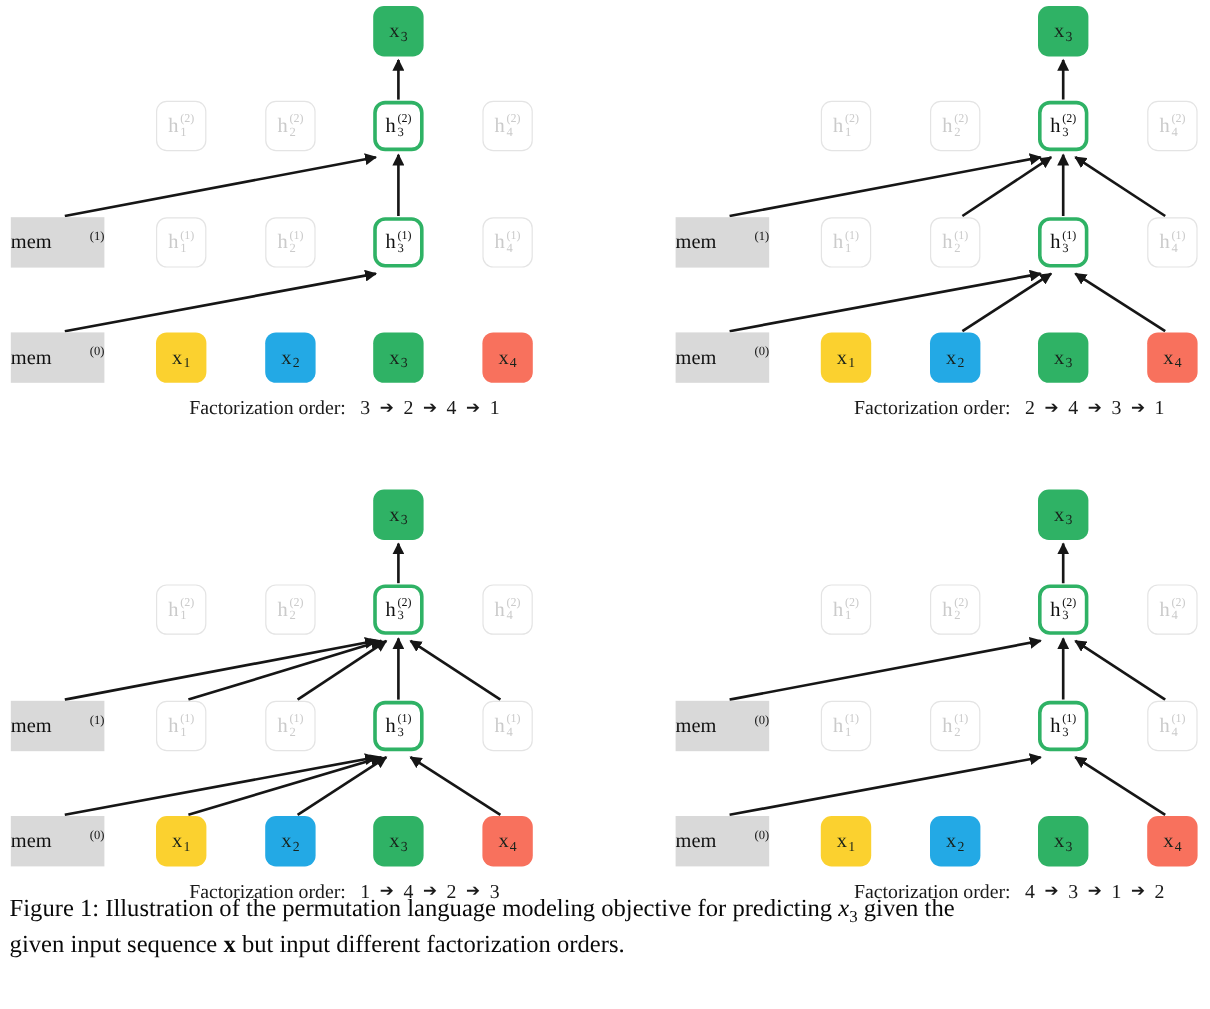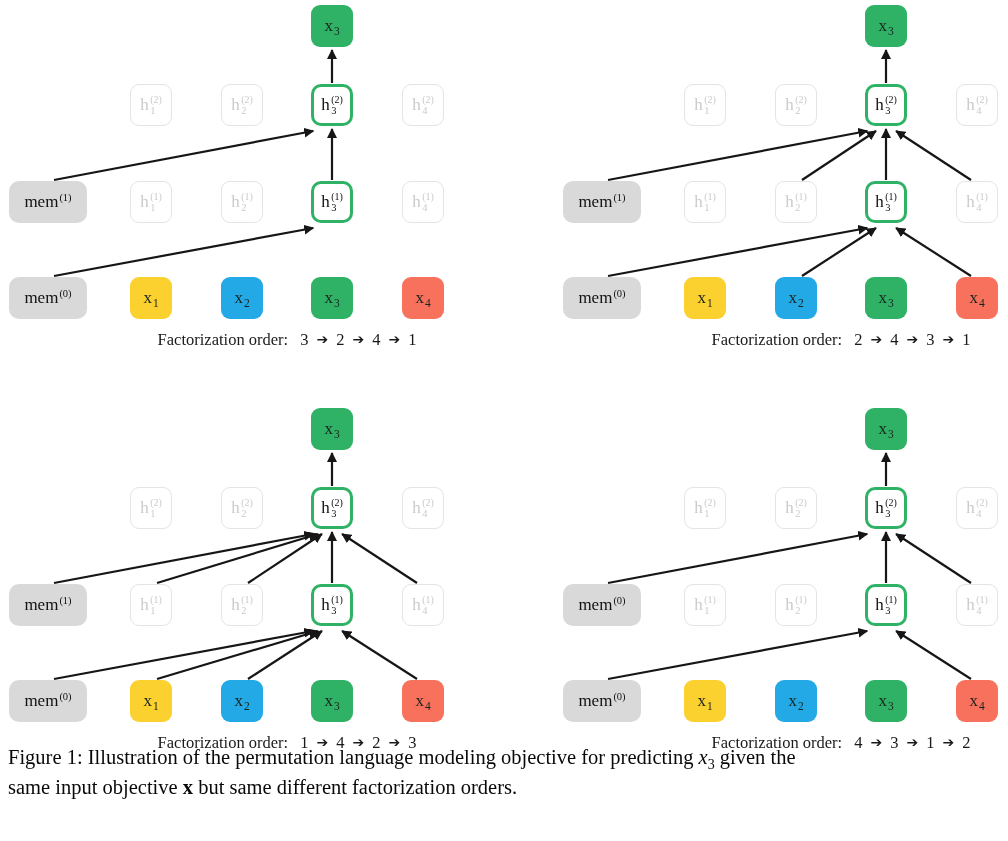--- a/index.html
+++ b/index.html
@@ -2,21 +2,21 @@
 <html style="--c-yellow: #FBD12F; --c-blue: #23A9E5; --c-green: #2FB265; --c-red: #F8715D; --c-gray: #D9D9D9; --c-faded_border: #E4E4E4; --c-faded_text: #CBCBCB; --c-arrow: #161616;"><head>
 <meta charset="utf-8">
 <style>
   html,body{margin:0;padding:0;background:#ffffff;}
   #stage{position:relative;width:1008px;height:841px;background:#ffffff;overflow:hidden;
          font-family:"Liberation Serif",serif;}
   .panel{position:absolute;width:504px;height:385px;}
   .arrows{position:absolute;left:0;top:0;z-index:1;}
   .node{position:absolute;z-index:2;display:flex;align-items:center;justify-content:center;
         box-sizing:border-box;border-radius:9px;font-size:17px;color:#111;background:#fff;}
-  .node.mem{background:var(--c-gray);border-radius:10px;}
+  .node.mem{background:var(--c-gray);border-radius:0;justify-content:space-between;}
   .node.faded{border:1.6px solid var(--c-faded_border);color:var(--c-faded_text);}
   .node.active{border:3px solid var(--c-green);border-radius:10px;}
   .node.input,.node.output{color:#19231c;}
   .fill-yellow{background:var(--c-yellow);}
   .fill-blue{background:var(--c-blue);}
   .fill-green{background:var(--c-green);}
   .fill-red{background:var(--c-red);}
   .stack{display:inline-flex;flex-direction:column;align-items:flex-start;line-height:1;
          margin-left:1.5px;transform:translateY(1px);}
   .sp{font-size:10px;}
@@ -29,21 +29,21 @@
   .pcap .arr{font-family:"DejaVu Sans",sans-serif;font-weight:700;font-size:14px;
              transform:translateY(-1px);}
   #figcap{position:absolute;left:8px;top:744px;width:996px;font-size:20.5px;line-height:1.3;
           color:#090909;}
   #figcap .msub{font-size:14px;}
 </style>
 </head>
 <body>
 
 <div id="stage">
-  <div id="figcap"><span>Figure 1: Illustration of the permutation language modeling objective for predicting </span><i>x</i><sub class="msub">3</sub><span> given the</span><br><span>same input objective </span><b>x</b><span> but same different factorization orders.</span></div>
+  <div id="figcap"><span>Figure 1: Illustration of the permutation language modeling objective for predicting </span><i>x</i><sub class="msub">3</sub><span> given the</span><br><span>given input sequence </span><b>x</b><span> but input different factorization orders.</span></div>
 <div class="panel" style="left: 0px; top: 0px;">
       <div class="node output fill-green" style="left: 311px; top: 5px; width: 42px; height: 42px;">
         <span>x</span>
         <span class="xsub">3</span>
       </div>
       <div class="node faded" style="left: 130px; top: 84px; width: 42px; height: 42px;">
         <span>h</span>
         <span class="stack">
           <span class="sp">(2)</span>
           <span class="sb">1</span>

